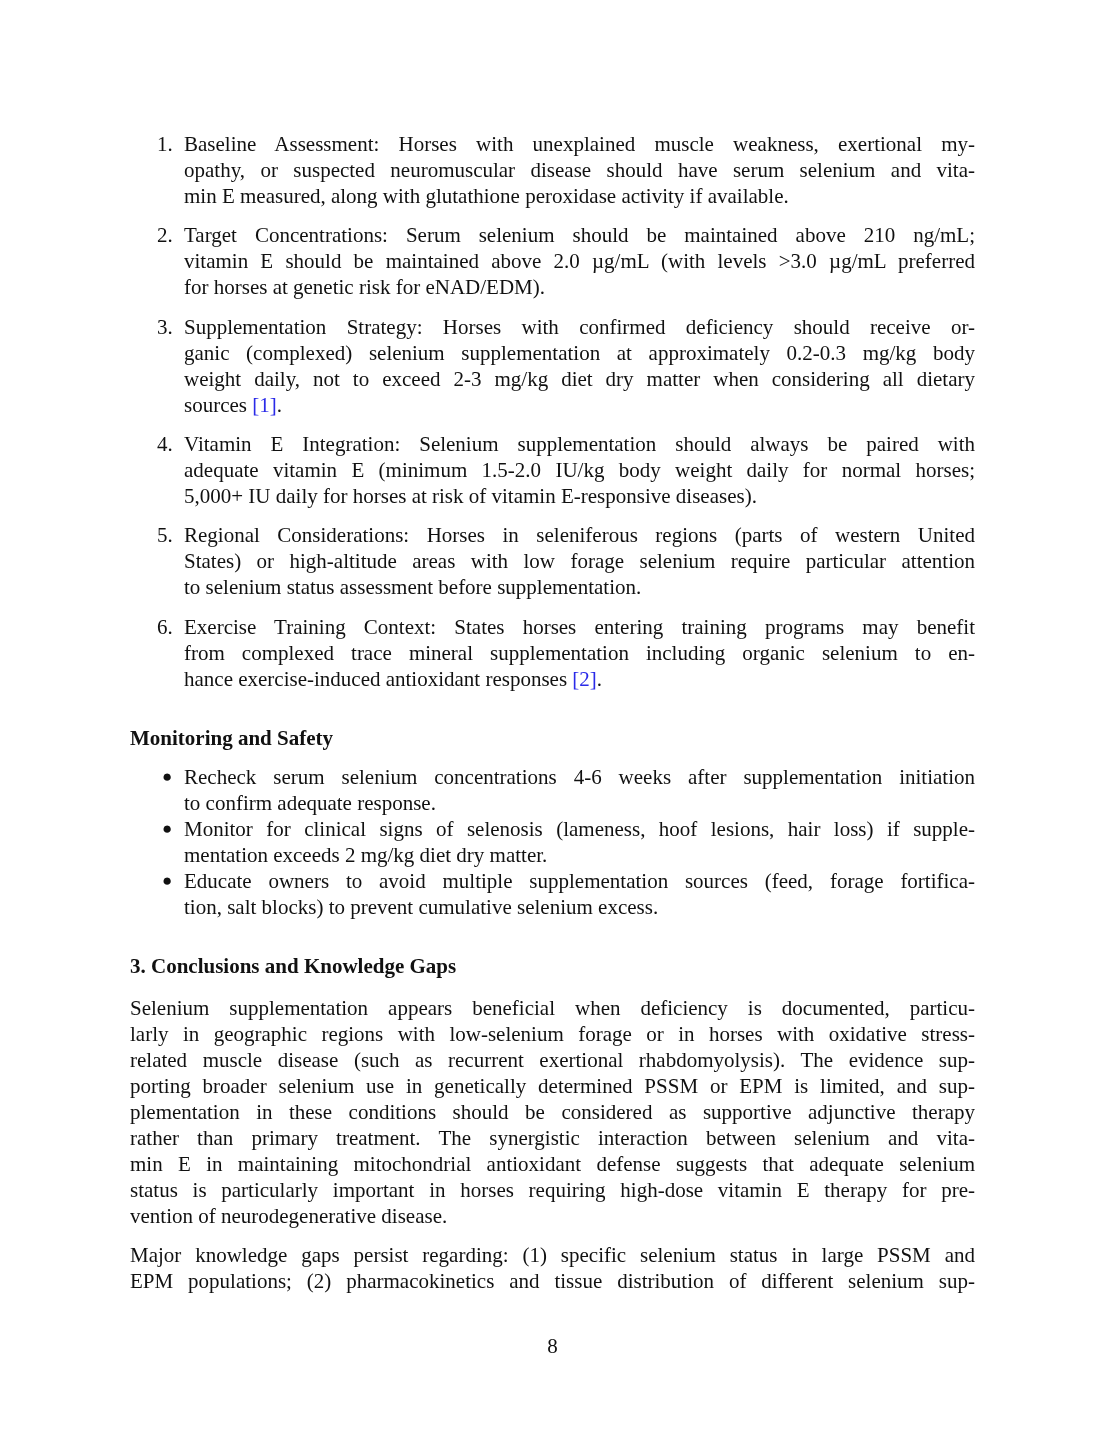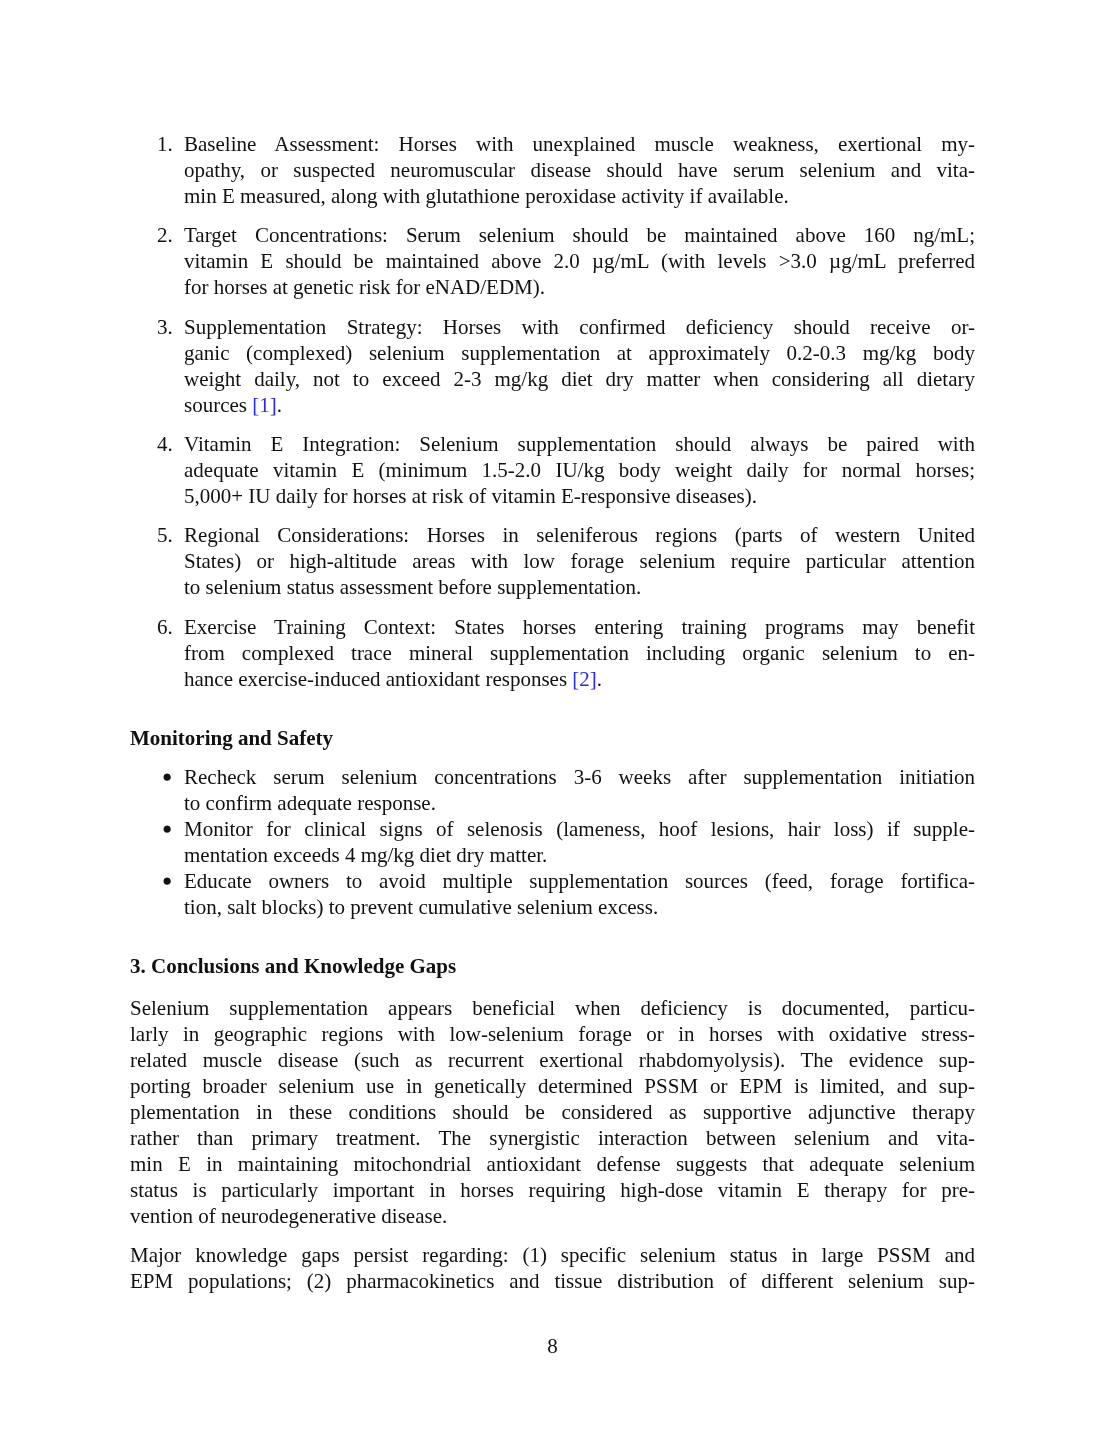--- a/index.html
+++ b/index.html
@@ -31,21 +31,21 @@
   <div>
     <div>
       <span class="num" style="top:131px">1.</span>
       <div class="line item-l" style="top:131px"><b>Baseline Assessment</b><span>: Horses with unexplained muscle weakness, exertional my-</span></div>
       <div class="line item-l" style="top:157px">opathy, or suspected neuromuscular disease should have serum selenium and vita-</div>
       <div class="line item-l last" style="top:183px">min E measured, along with glutathione peroxidase activity if available.</div>
     </div>
 
     <div>
       <span class="num" style="top:222px">2.</span>
-      <div class="line item-l" style="top:222px"><b>Target Concentrations</b><span>: Serum selenium should be maintained above 160 ng/mL;</span></div>
+      <div class="line item-l" style="top:222px"><b>Target Concentrations</b><span>: Serum selenium should be maintained above 210 ng/mL;</span></div>
       <div class="line item-l" style="top:248px">vitamin E should be maintained above 2.0 µg/mL (with levels &gt;3.0 µg/mL preferred</div>
       <div class="line item-l last" style="top:274px">for horses at genetic risk for eNAD/EDM).</div>
     </div>
 
     <div>
       <span class="num" style="top:314px">3.</span>
       <div class="line item-l" style="top:314px"><b>Supplementation Strategy</b><span>: Horses with confirmed deficiency should receive or-</span></div>
       <div class="line item-l" style="top:340px">ganic (complexed) selenium supplementation at approximately 0.2-0.3 mg/kg body</div>
       <div class="line item-l" style="top:366px">weight daily, not to exceed 2-3 mg/kg diet dry matter when considering all dietary</div>
       <div class="line item-l last" style="top:392px"><span>sources </span><span class="cite">[1]</span><span>.</span></div>
@@ -71,27 +71,27 @@
       <div class="line item-l" style="top:640px">from complexed trace mineral supplementation including organic selenium to en-</div>
       <div class="line item-l last" style="top:666px"><span>hance exercise-induced antioxidant responses </span><span class="cite">[2]</span><span>.</span></div>
     </div>
   </div>
 
   <div>
     <div class="heading" style="left:130px; top:725px">Monitoring and Safety</div>
 
     <div>
       <span class="bullet" style="top:764px">●</span>
-      <div class="line item-l" style="top:764px">Recheck serum selenium concentrations 3-6 weeks after supplementation initiation</div>
+      <div class="line item-l" style="top:764px">Recheck serum selenium concentrations 4-6 weeks after supplementation initiation</div>
       <div class="line item-l last" style="top:790px">to confirm adequate response.</div>
     </div>
     <div>
       <span class="bullet" style="top:816px">●</span>
       <div class="line item-l" style="top:816px">Monitor for clinical signs of selenosis (lameness, hoof lesions, hair loss) if supple-</div>
-      <div class="line item-l last" style="top:842px">mentation exceeds 4 mg/kg diet dry matter.</div>
+      <div class="line item-l last" style="top:842px">mentation exceeds 2 mg/kg diet dry matter.</div>
     </div>
     <div>
       <span class="bullet" style="top:868px">●</span>
       <div class="line item-l" style="top:868px">Educate owners to avoid multiple supplementation sources (feed, forage fortifica-</div>
       <div class="line item-l last" style="top:894px">tion, salt blocks) to prevent cumulative selenium excess.</div>
     </div>
   </div>
 
   <div>
     <div class="heading" style="left:130px; top:953px">3. Conclusions and Knowledge Gaps</div>

